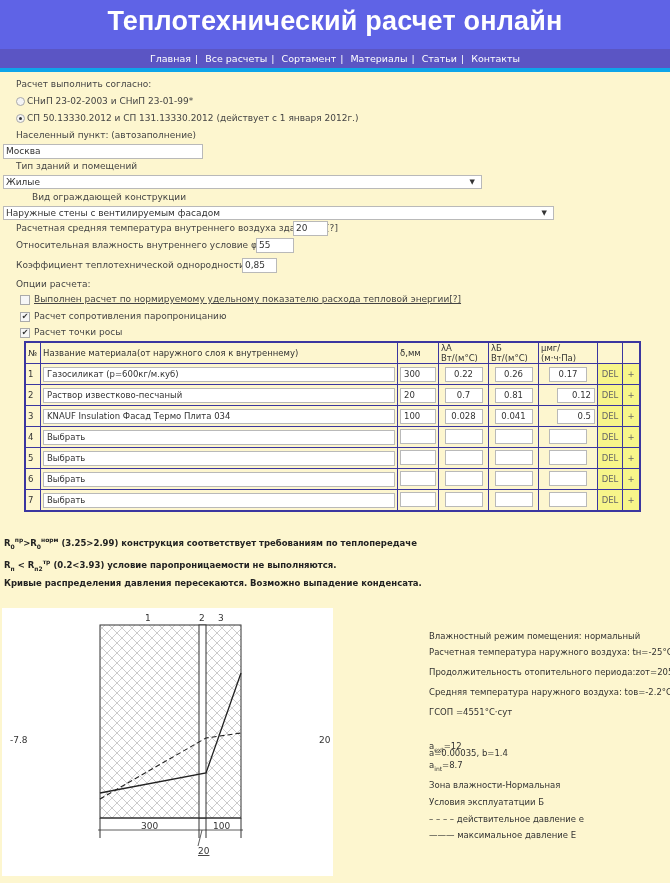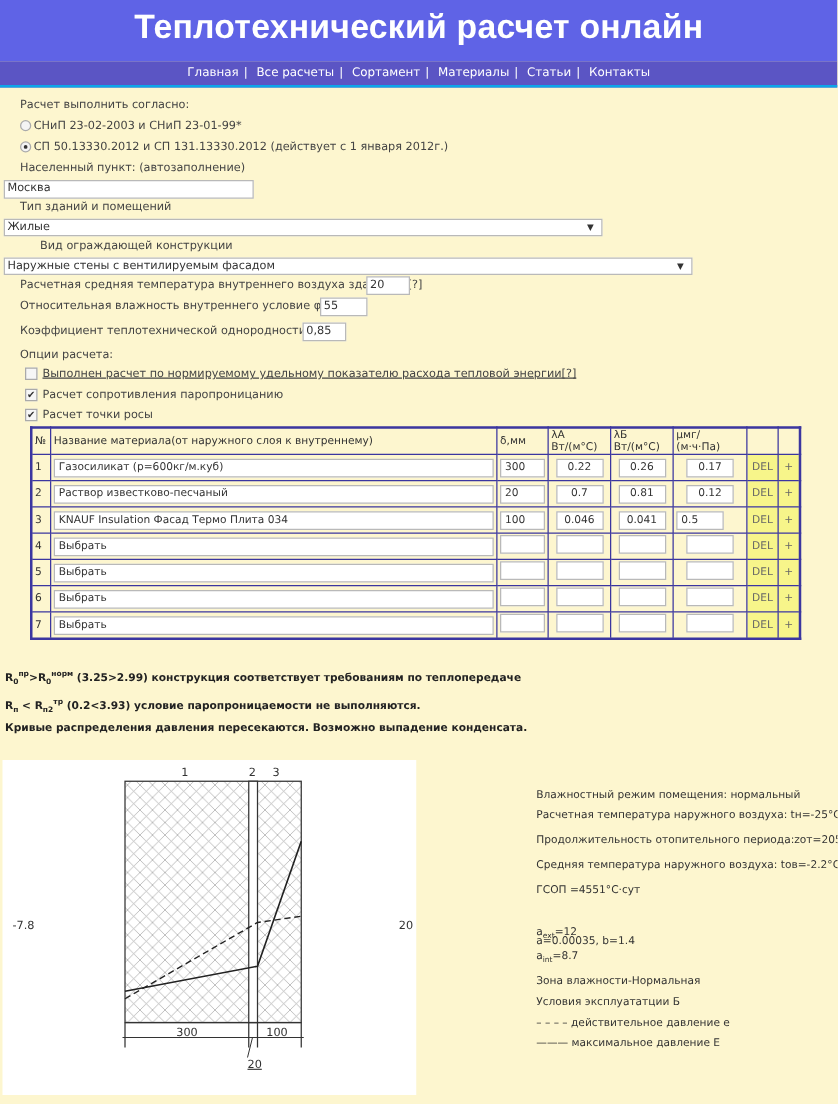--- a/index.html
+++ b/index.html
@@ -18,21 +18,21 @@
   .header h1 {
     margin: 0; padding-top: 6px;
     font-family: "Liberation Sans", sans-serif;
     font-weight: bold; font-size: 27px; color: #fff;
     letter-spacing: 0.2px;
   }
   .nav {
     position: absolute; left: 0; top: 49px; width: 670px; height: 19px;
     background: #5b55c4; text-align: center; line-height: 19px;
     font-size: 9.5px; color: #fff;
-    border-bottom: 2px solid #0ea5e9;
+    border-bottom: 4px solid #0ea5e9;
   }
   .nav a { color: #fff; text-decoration: none; cursor: pointer; }
   .nav .sep { margin: 0 4px; }
   .abs { position: absolute; white-space: nowrap; }
   .lbl { font-size: 9px; color: #444; }
   .radio {
     display: inline-block; width: 7px; height: 7px; border-radius: 50%;
     border: 1px solid #aaa; background: #f4f4f4; vertical-align: middle; margin-right: 2px;
     position: relative;
   }
@@ -153,31 +153,31 @@
     <td style="text-align:center"><span class="cell-in" style="width:30px">0.17</span></td>
     <td class="del">DEL</td>
     <td class="plus">+</td>
   </tr>
   <tr>
     <td>2</td>
     <td><span class="cell-in" style="width:344px">Раствор известково-песчаный</span></td>
     <td><span class="cell-in" style="width:28px">20</span></td>
     <td style="text-align:center"><span class="cell-in" style="width:30px">0.7</span></td>
     <td style="text-align:center"><span class="cell-in" style="width:30px">0.81</span></td>
-    <td style="text-align:center"><span class="cell-in" style="width:30px">0.12</span></td>
+    <td style="text-align:right"><span class="cell-in" style="width:30px">0.12</span></td>
     <td class="del">DEL</td>
     <td class="plus">+</td>
   </tr>
   <tr>
     <td>3</td>
     <td><span class="cell-in" style="width:344px">KNAUF Insulation Фасад Термо Плита 034</span></td>
     <td><span class="cell-in" style="width:28px">100</span></td>
-    <td style="text-align:center"><span class="cell-in" style="width:30px">0.046</span></td>
+    <td style="text-align:center"><span class="cell-in" style="width:30px">0.028</span></td>
     <td style="text-align:center"><span class="cell-in" style="width:30px">0.041</span></td>
-    <td style="text-align:left"><span class="cell-in" style="width:30px">0.5</span></td>
+    <td style="text-align:right"><span class="cell-in" style="width:30px">0.5</span></td>
     <td class="del">DEL</td>
     <td class="plus">+</td>
   </tr>
   <tr>
     <td>4</td>
     <td><span class="cell-in" style="width:344px">Выбрать</span></td>
     <td><span class="cell-in" style="width:28px"></span></td>
     <td style="text-align:center"><span class="cell-in" style="width:30px"></span></td>
     <td style="text-align:center"><span class="cell-in" style="width:30px"></span></td>
     <td style="text-align:center"><span class="cell-in" style="width:30px"></span></td>

